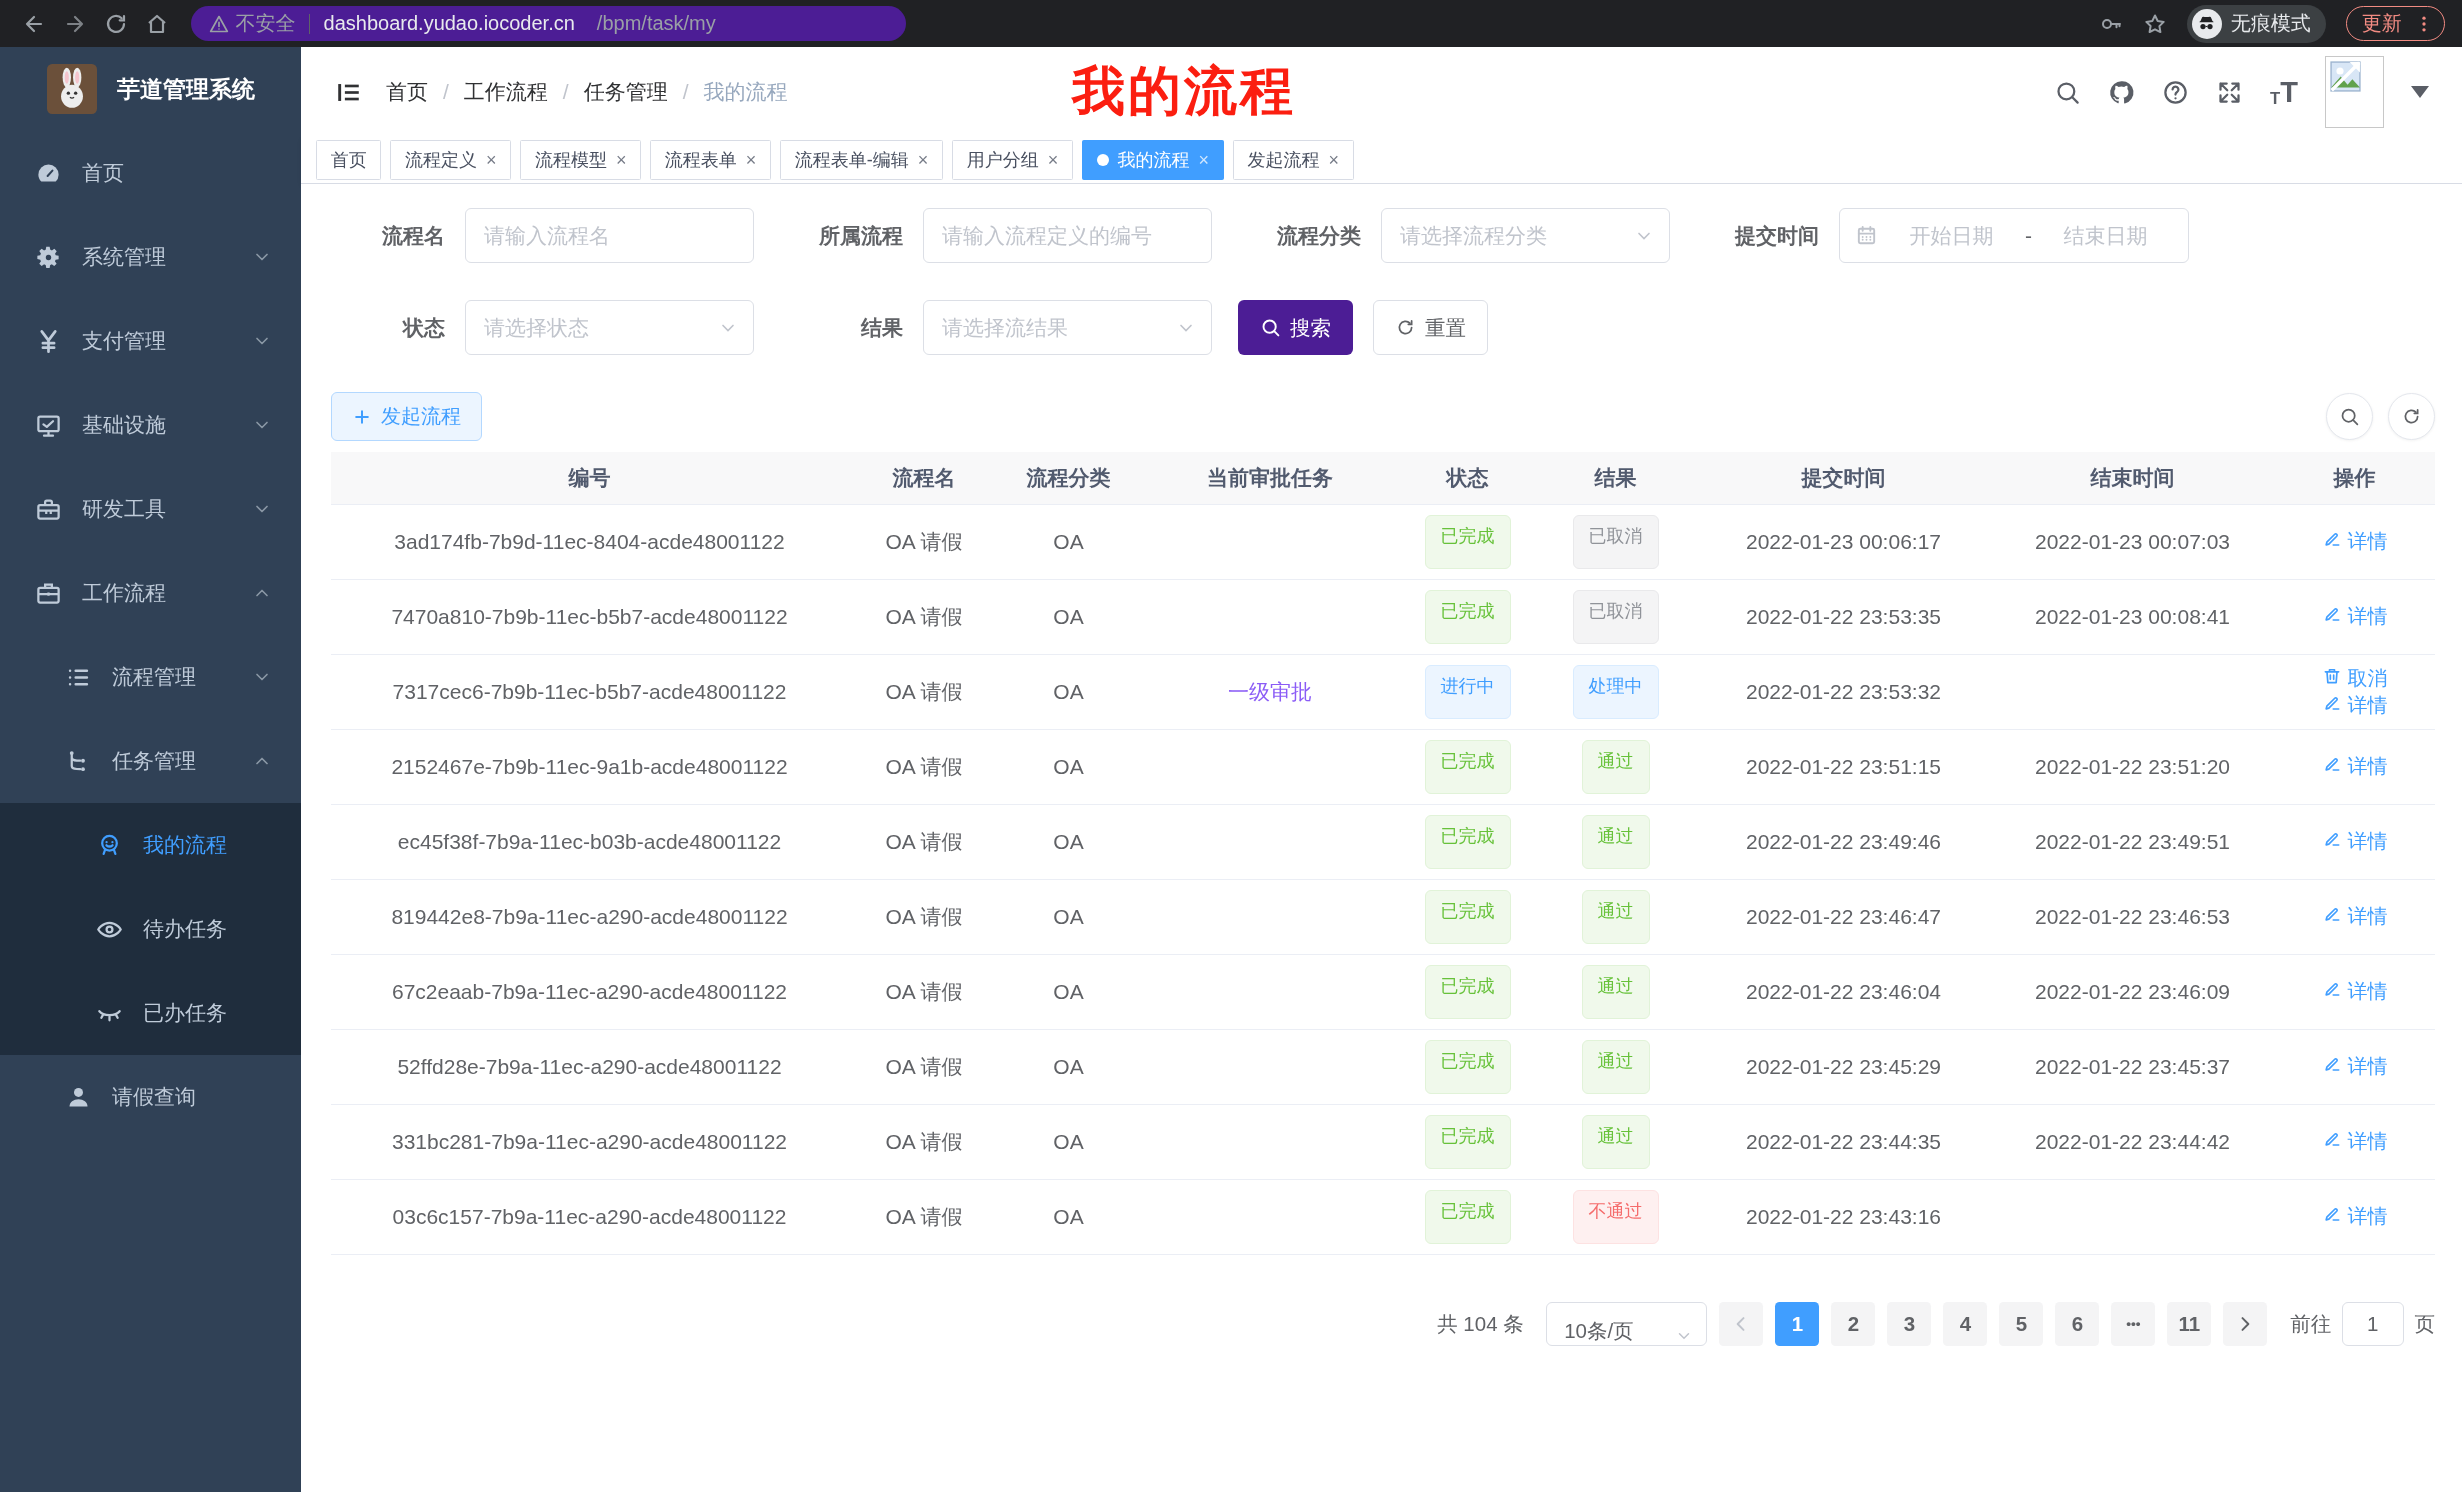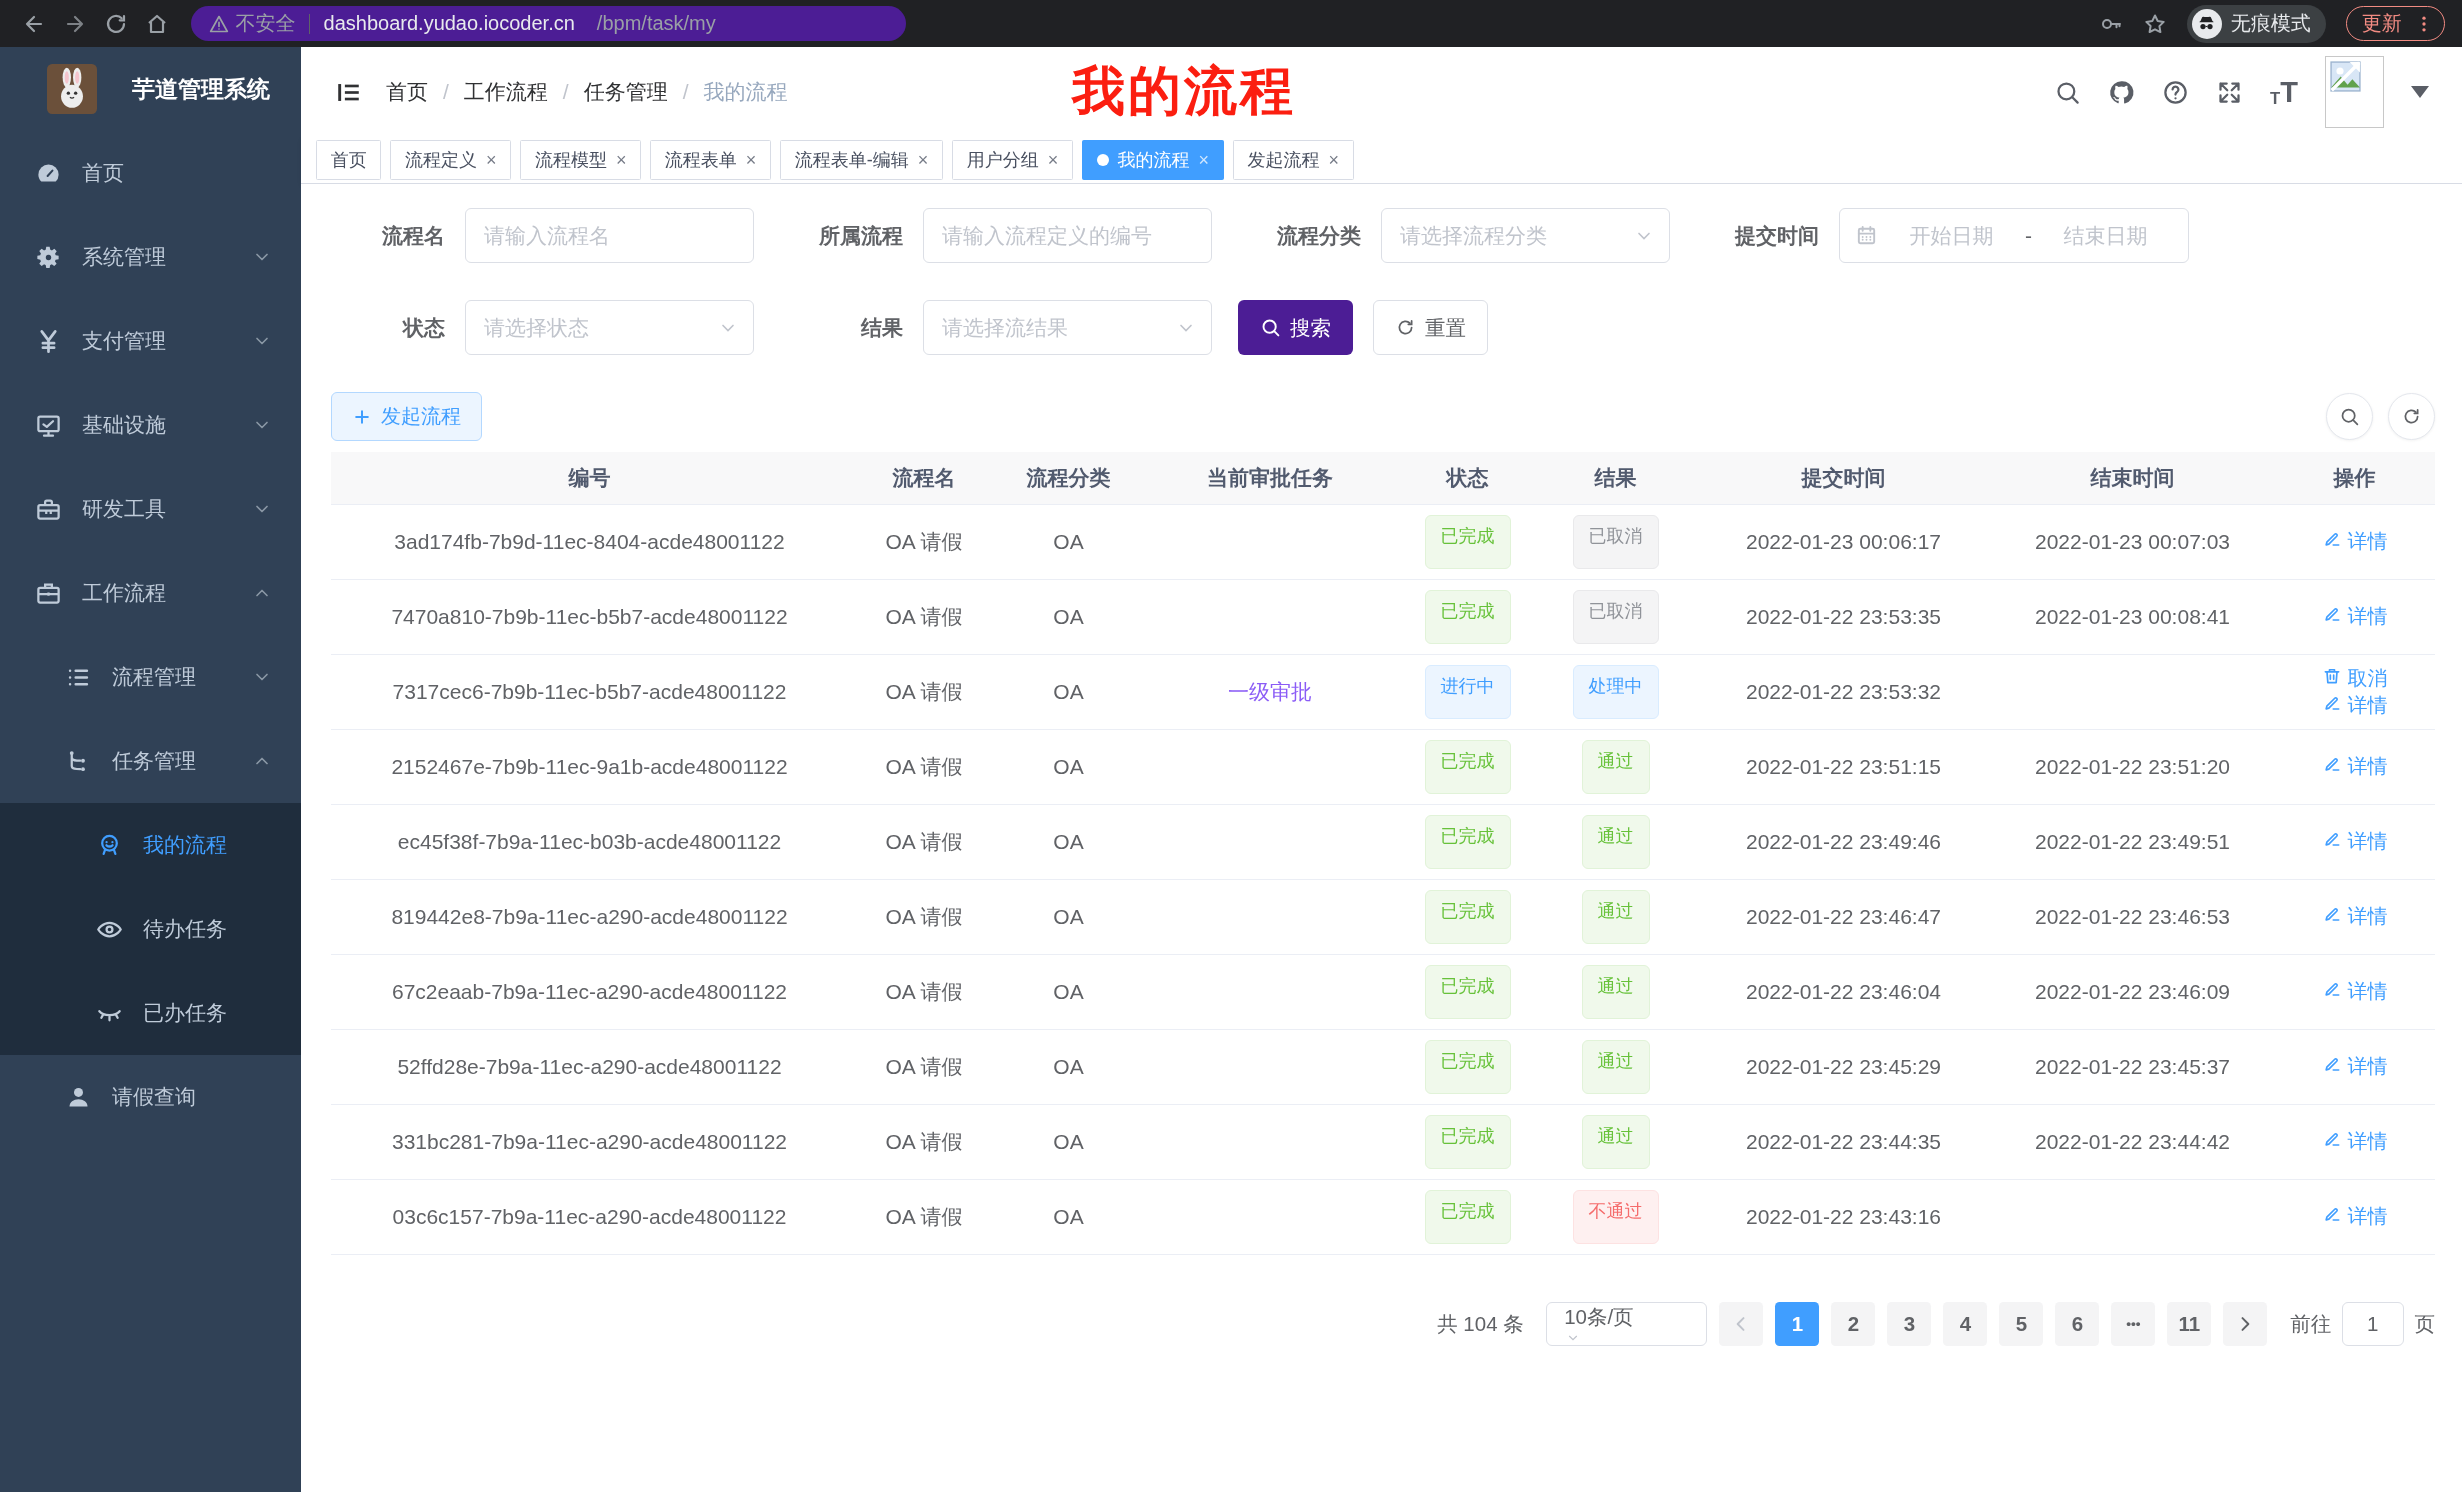--- a/index.html
+++ b/index.html
@@ -27,21 +27,21 @@
   .spy-circle { width:30px; height:30px; border-radius:50%; background:#e8eaed;
                 display:flex; align-items:center; justify-content:center; }
   .spy-circle svg { width:21px; height:21px; }
   .update-pill { height:35px; border:1.5px solid #f28b82; border-radius:17.5px; color:#f28b82;
                  display:flex; align-items:center; gap:12px; padding:0 10.7px 0 15px; font-size:20px; }
   .update-pill svg { width:20px; height:20px; }
 
   
   .app { display:flex; height:1446px; }
   .sidebar { width:301px; flex-shrink:0; background:#304156; color:#bfcbd9; }
-  .logo-row { height:84px; display:flex; align-items:center; gap:35px; padding-left:47px; }
+  .logo-row { height:84px; display:flex; align-items:center; gap:20px; padding-left:47px; }
   .logo-row svg { width:50px; height:50px; }
   .logo-title { color:#fff; font-size:23px; font-weight:700; }
   .menu-item { height:84px; display:flex; align-items:center; gap:20px; position:relative;
                font-size:21px; cursor:pointer; }
   .menu-item.level1 { padding-left:35px; }
   .menu-item.level2 { padding-left:65px; }
   .menu-item.level3 { padding-left:96px; background:#1f2d3d; }
   .menu-item.active { color:#409eff; }
   .mi-icon { display:flex; } .mi-icon svg { width:27px; height:27px; }
   .mi-chevron { position:absolute; right:29px; color:#8a97a5; display:flex; }
@@ -130,21 +130,21 @@
   .el-tag.danger  { background:#fef0f0; border-color:#fde2e2; color:#f56c6c; }
   .op-link { color:#409eff; font-size:20px; display:inline-flex; align-items:center; gap:6px;
              margin:0 9px; cursor:pointer; white-space:nowrap; }
   .op-link svg { width:20px; height:20px; }
 
   
   .pagination { display:flex; align-items:center; justify-content:flex-end; gap:12px;
                 margin-top:47px; padding-bottom:35px; font-size:20.5px; color:#606266; }
   .pg-total { margin-right:10.7px; }
   .size-select { width:161px; height:44px; border:1.5px solid #dcdfe6; border-radius:6px; display:flex;
-                 align-items:flex-start; justify-content:space-between; padding:0 13.7px 0 16.7px; cursor:pointer;flex-direction:column; }
+                 align-items:flex-end; justify-content:space-between; padding:0 13.7px 0 16.7px; cursor:pointer; }
   .size-select svg { width:18px; height:18px; color:#c0c4cc; }
   .pg-btn { min-width:44px; height:44px; padding:0 7.6px; background:#f4f4f5; border-radius:4.6px;
             display:flex; align-items:center; justify-content:center; font-weight:700; cursor:pointer; }
   .pg-btn svg { width:20px; height:20px; }
   .pg-btn.active { background:#409eff; color:#fff; }
   .pg-btn.disabled { color:#c0c4cc; cursor:default; }
   .pg-goto { display:flex; align-items:center; gap:10.7px; margin-left:10.7px; }
   .goto-input { width:62px; height:44px; border:1.5px solid #dcdfe6; border-radius:6px; text-align:center;
                 font-size:20.5px; color:#606266; outline:none; font-family:"Liberation Sans",sans-serif; }
 </style>

